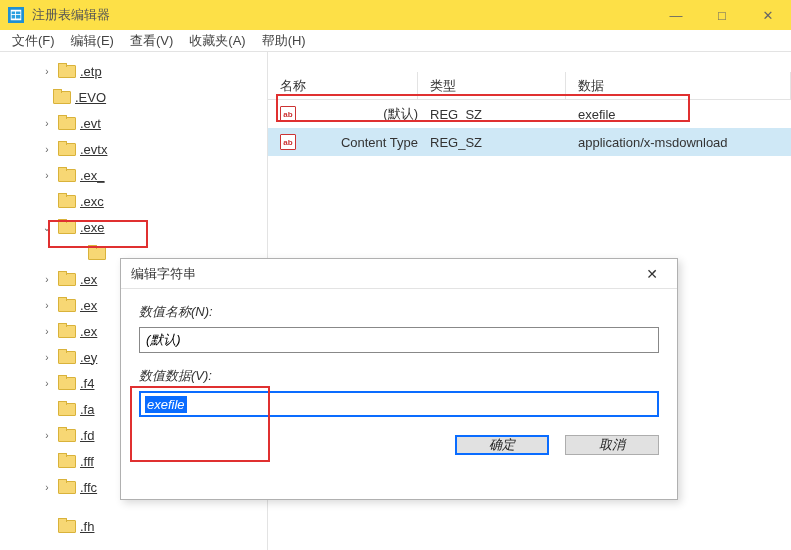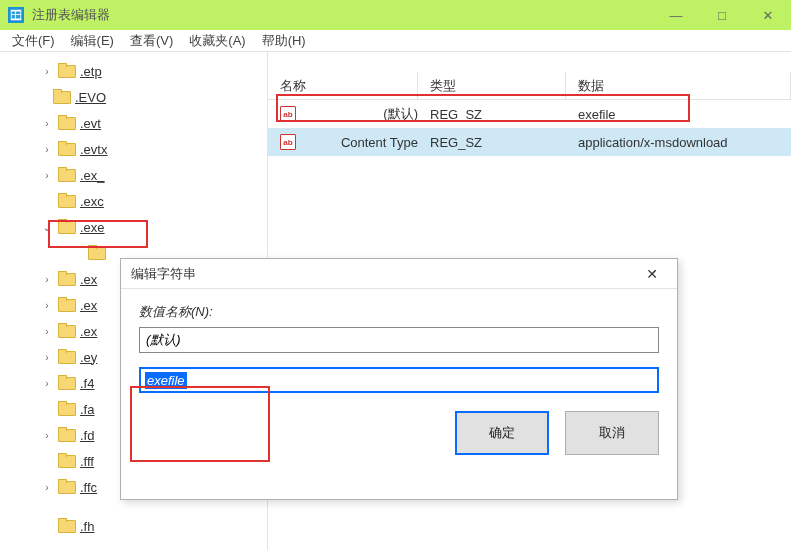--- a/index.html
+++ b/index.html
@@ -1,19 +1,19 @@
 <!DOCTYPE html>
 <html><head>
 <meta charset="utf-8">
 <style>
 * { box-sizing: border-box; margin: 0; padding: 0; font-family: "Microsoft YaHei", "Segoe UI", sans-serif; font-size: 13px; }
 body { width: 791px; height: 550px; background: #fff; overflow: hidden; position: relative; color: #333; }
 
 
-.titlebar { height: 30px; background: #bef264; display: flex; align-items: center; padding-left: 8px; border-bottom: 0; }
+.titlebar { height: 30px; background: #fde047; display: flex; align-items: center; padding-left: 8px; border-bottom: 0; }
 .titlebar .appicon { width: 16px; height: 16px; background: #1e90d4; margin-right: 8px; display: flex; align-items: center; justify-content: center; }
 .titlebar .appicon svg { width: 14px; height: 14px; }
 .titlebar .title { flex: 1; color: #555; }
 .winbtns { display: flex; }
 .winbtn { width: 46px; height: 30px; display: flex; align-items: center; justify-content: center; color: #666; }
 
 
 .menubar { height: 22px; display: flex; align-items: center; padding-left: 4px; color: #444; border-bottom: 1px solid #e3e3e3; }
 .menuitem { padding: 0 8px; height: 100%; display: flex; align-items: center; }
 
@@ -52,21 +52,21 @@
 .dialog { position: absolute; left: 120px; top: 258px; width: 558px; height: 242px; background: #fff; border: 1px solid #b0b0b0; box-shadow: 3px 3px 8px rgba(0,0,0,0.15); }
 .dlg-title { height: 30px; display: flex; align-items: center; padding: 0 10px; color: #333; border-bottom: 1px solid #e3e3e3; }
 .dlg-title .t { flex: 1; }
 .dlg-close { width: 30px; text-align: center; font-size: 14px; }
 .dlg-body { padding: 14px 18px 0 18px; font-style: italic; }
 .dlg-label { color: #333; margin-bottom: 6px; }
 .dlg-field { width: 100%; height: 26px; border: 1px solid #888; padding: 0 6px; background: #fff; display: flex; align-items: center; color: #000; margin-bottom: 14px; }
 .dlg-input { width: 100%; height: 26px; border: 2px solid #0a6cff; padding: 0 4px; background: #fff; display: flex; align-items: center; }
 .dlg-input .sel { background: #0a6cff; color: #fff; padding: 1px 2px; }
 .dlg-btns { display: flex; justify-content: flex-end; gap: 16px; padding: 18px; }
-.dlg-btn { width: 94px; height: 44px; background: #e1e1e1; border: 1px solid #adadad; display: flex; align-items: center; justify-content: center; color: #222; }
+.dlg-btn { width: 94px; height: 20px; background: #e1e1e1; border: 1px solid #adadad; display: flex; align-items: center; justify-content: center; color: #222; font-style: italic; }
 .dlg-btn.primary { border: 2px solid #0a6cff; background: #e1e1e1; }
 
 </style>
 </head>
 <body>
 
 <div class="titlebar">
   <div class="appicon">
     <svg viewBox="0 0 16 16">
         <rect x="2" y="2" width="12" height="12" fill="#fff" stroke="#fff" stroke-width="0"></rect>
@@ -252,20 +252,21 @@
 <div class="annot" style="left:276px; top:94px; width:414px; height:28px;"></div>
 
 <div class="dialog">
   <div class="dlg-title">
     <div class="t">编辑字符串</div>
     <div class="dlg-close">✕</div>
   </div>
   <div class="dlg-body">
     <div class="dlg-label">数值名称(N):</div>
     <div class="dlg-field">(默认)</div>
+    <div class="dlg-label">数值数据(V):</div>
     <div class="dlg-input">
       <span class="sel">exefile</span>
     </div>
   </div>
   <div class="dlg-btns">
     <div class="dlg-btn primary">确定</div>
     <div class="dlg-btn">取消</div>
   </div>
 </div>
 <div class="annot" style="left:130px; top:386px; width:140px; height:76px;"></div>

